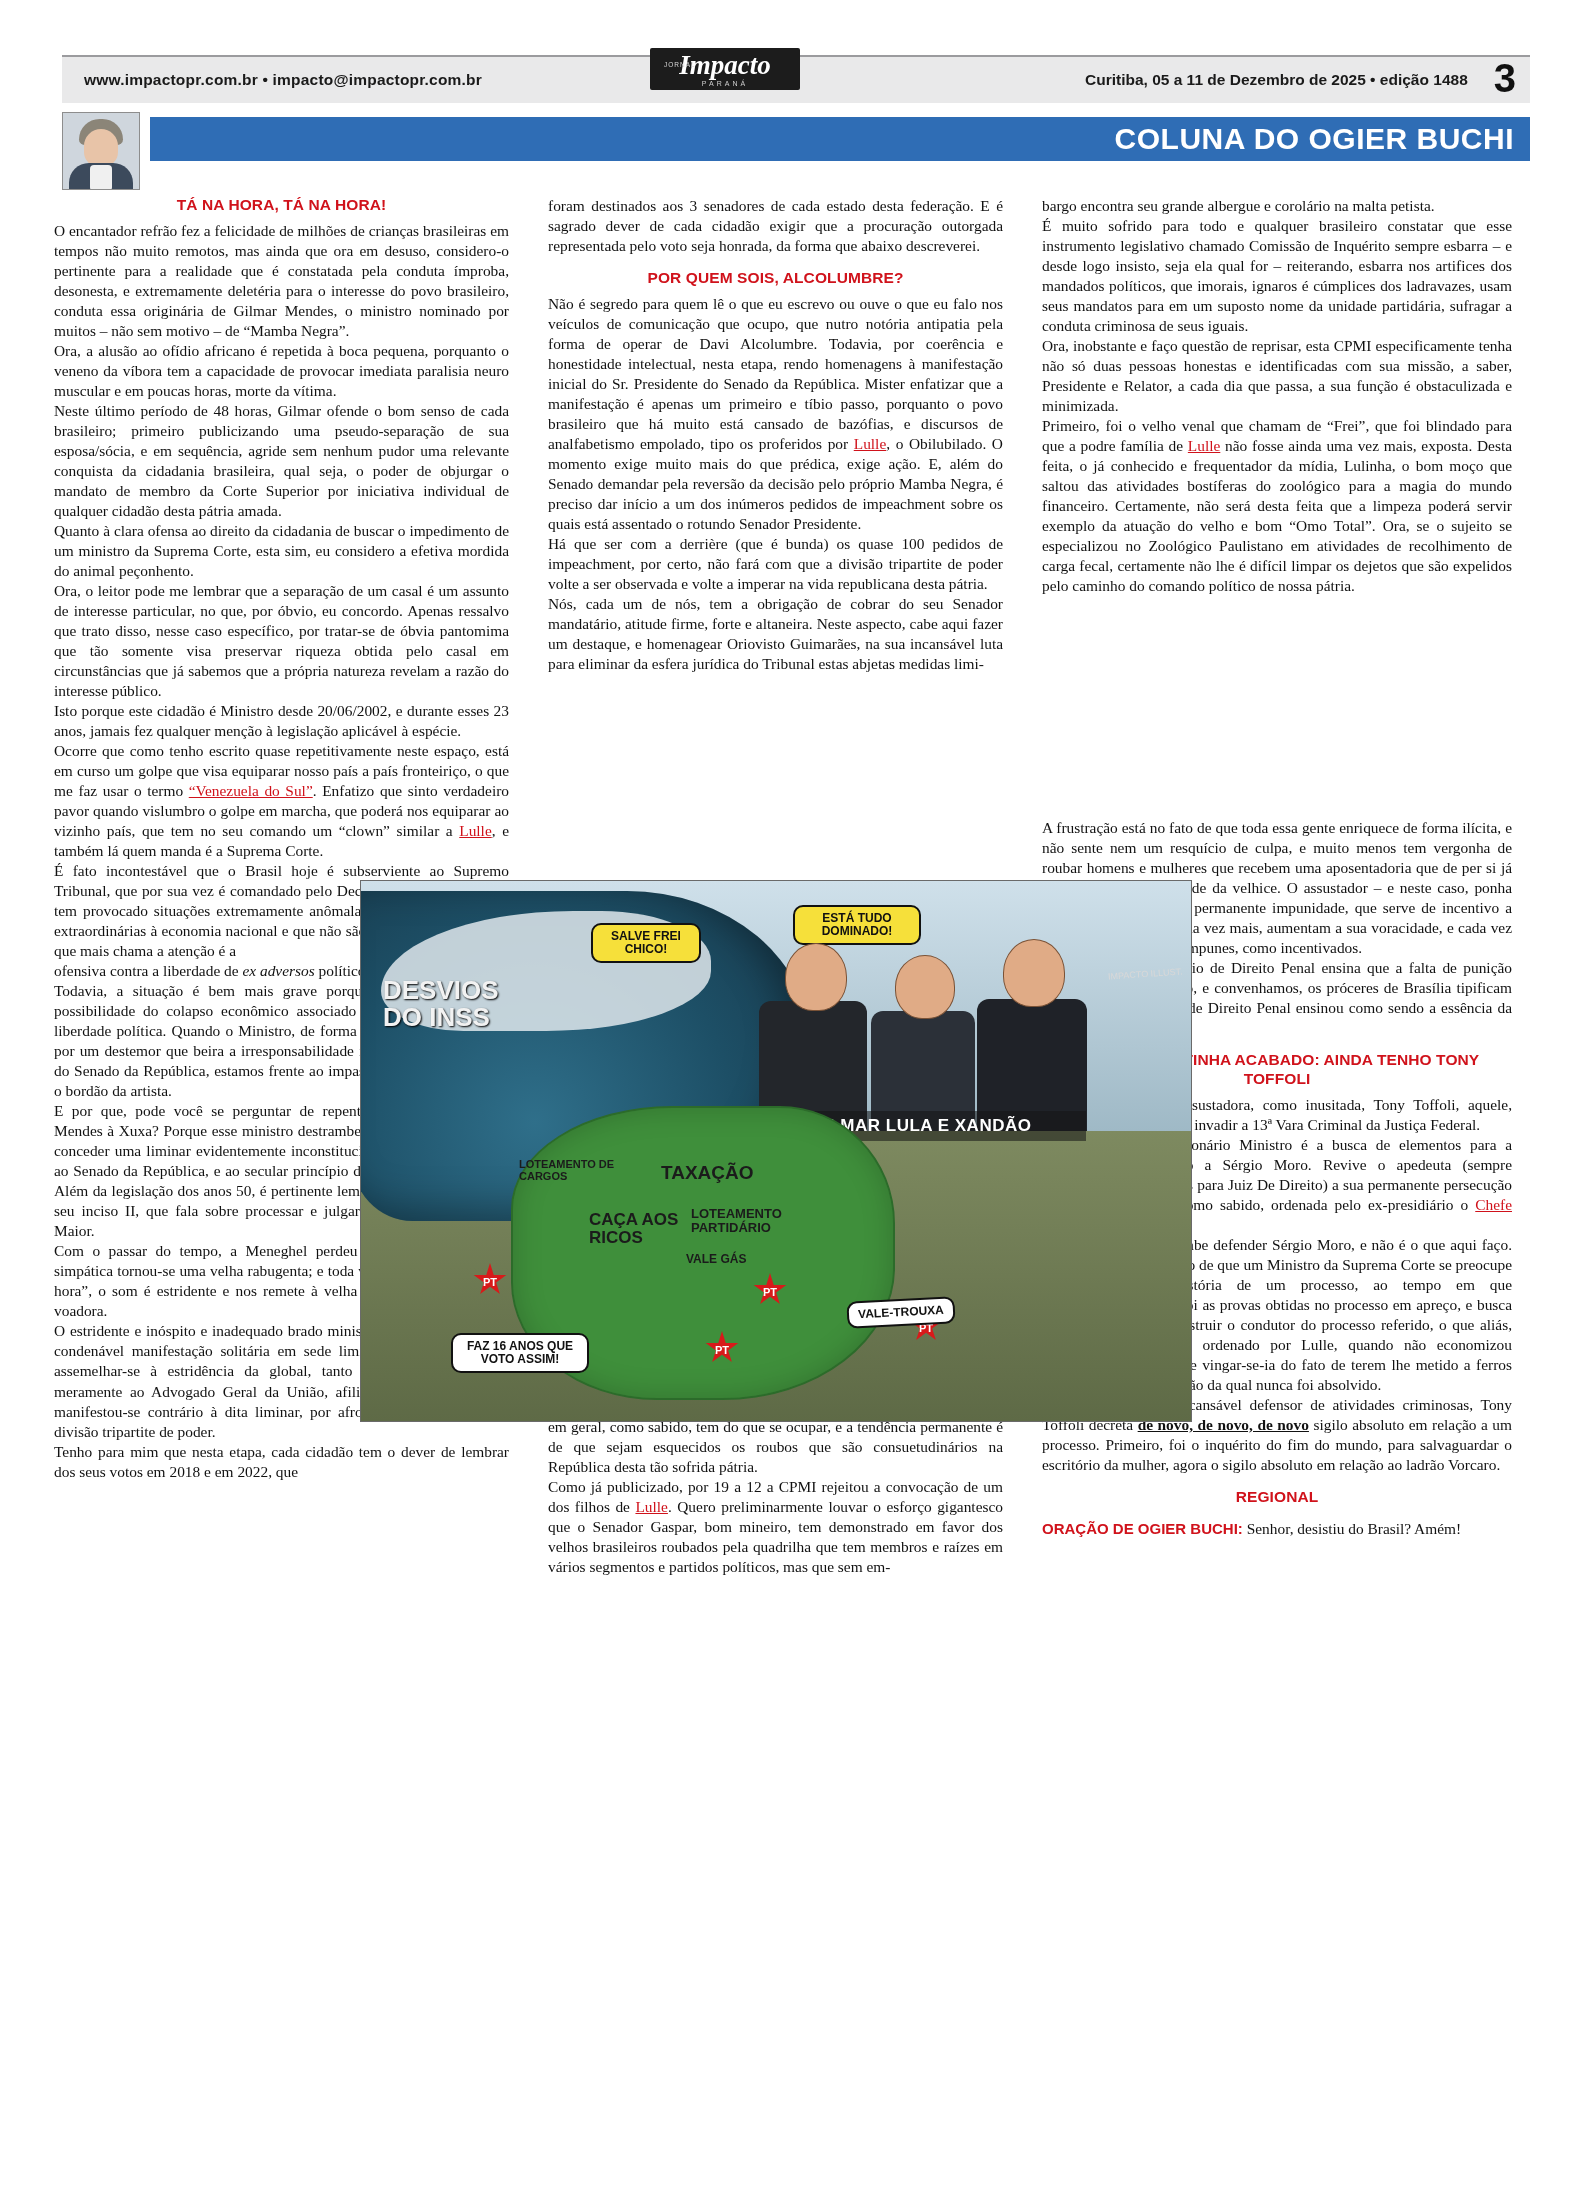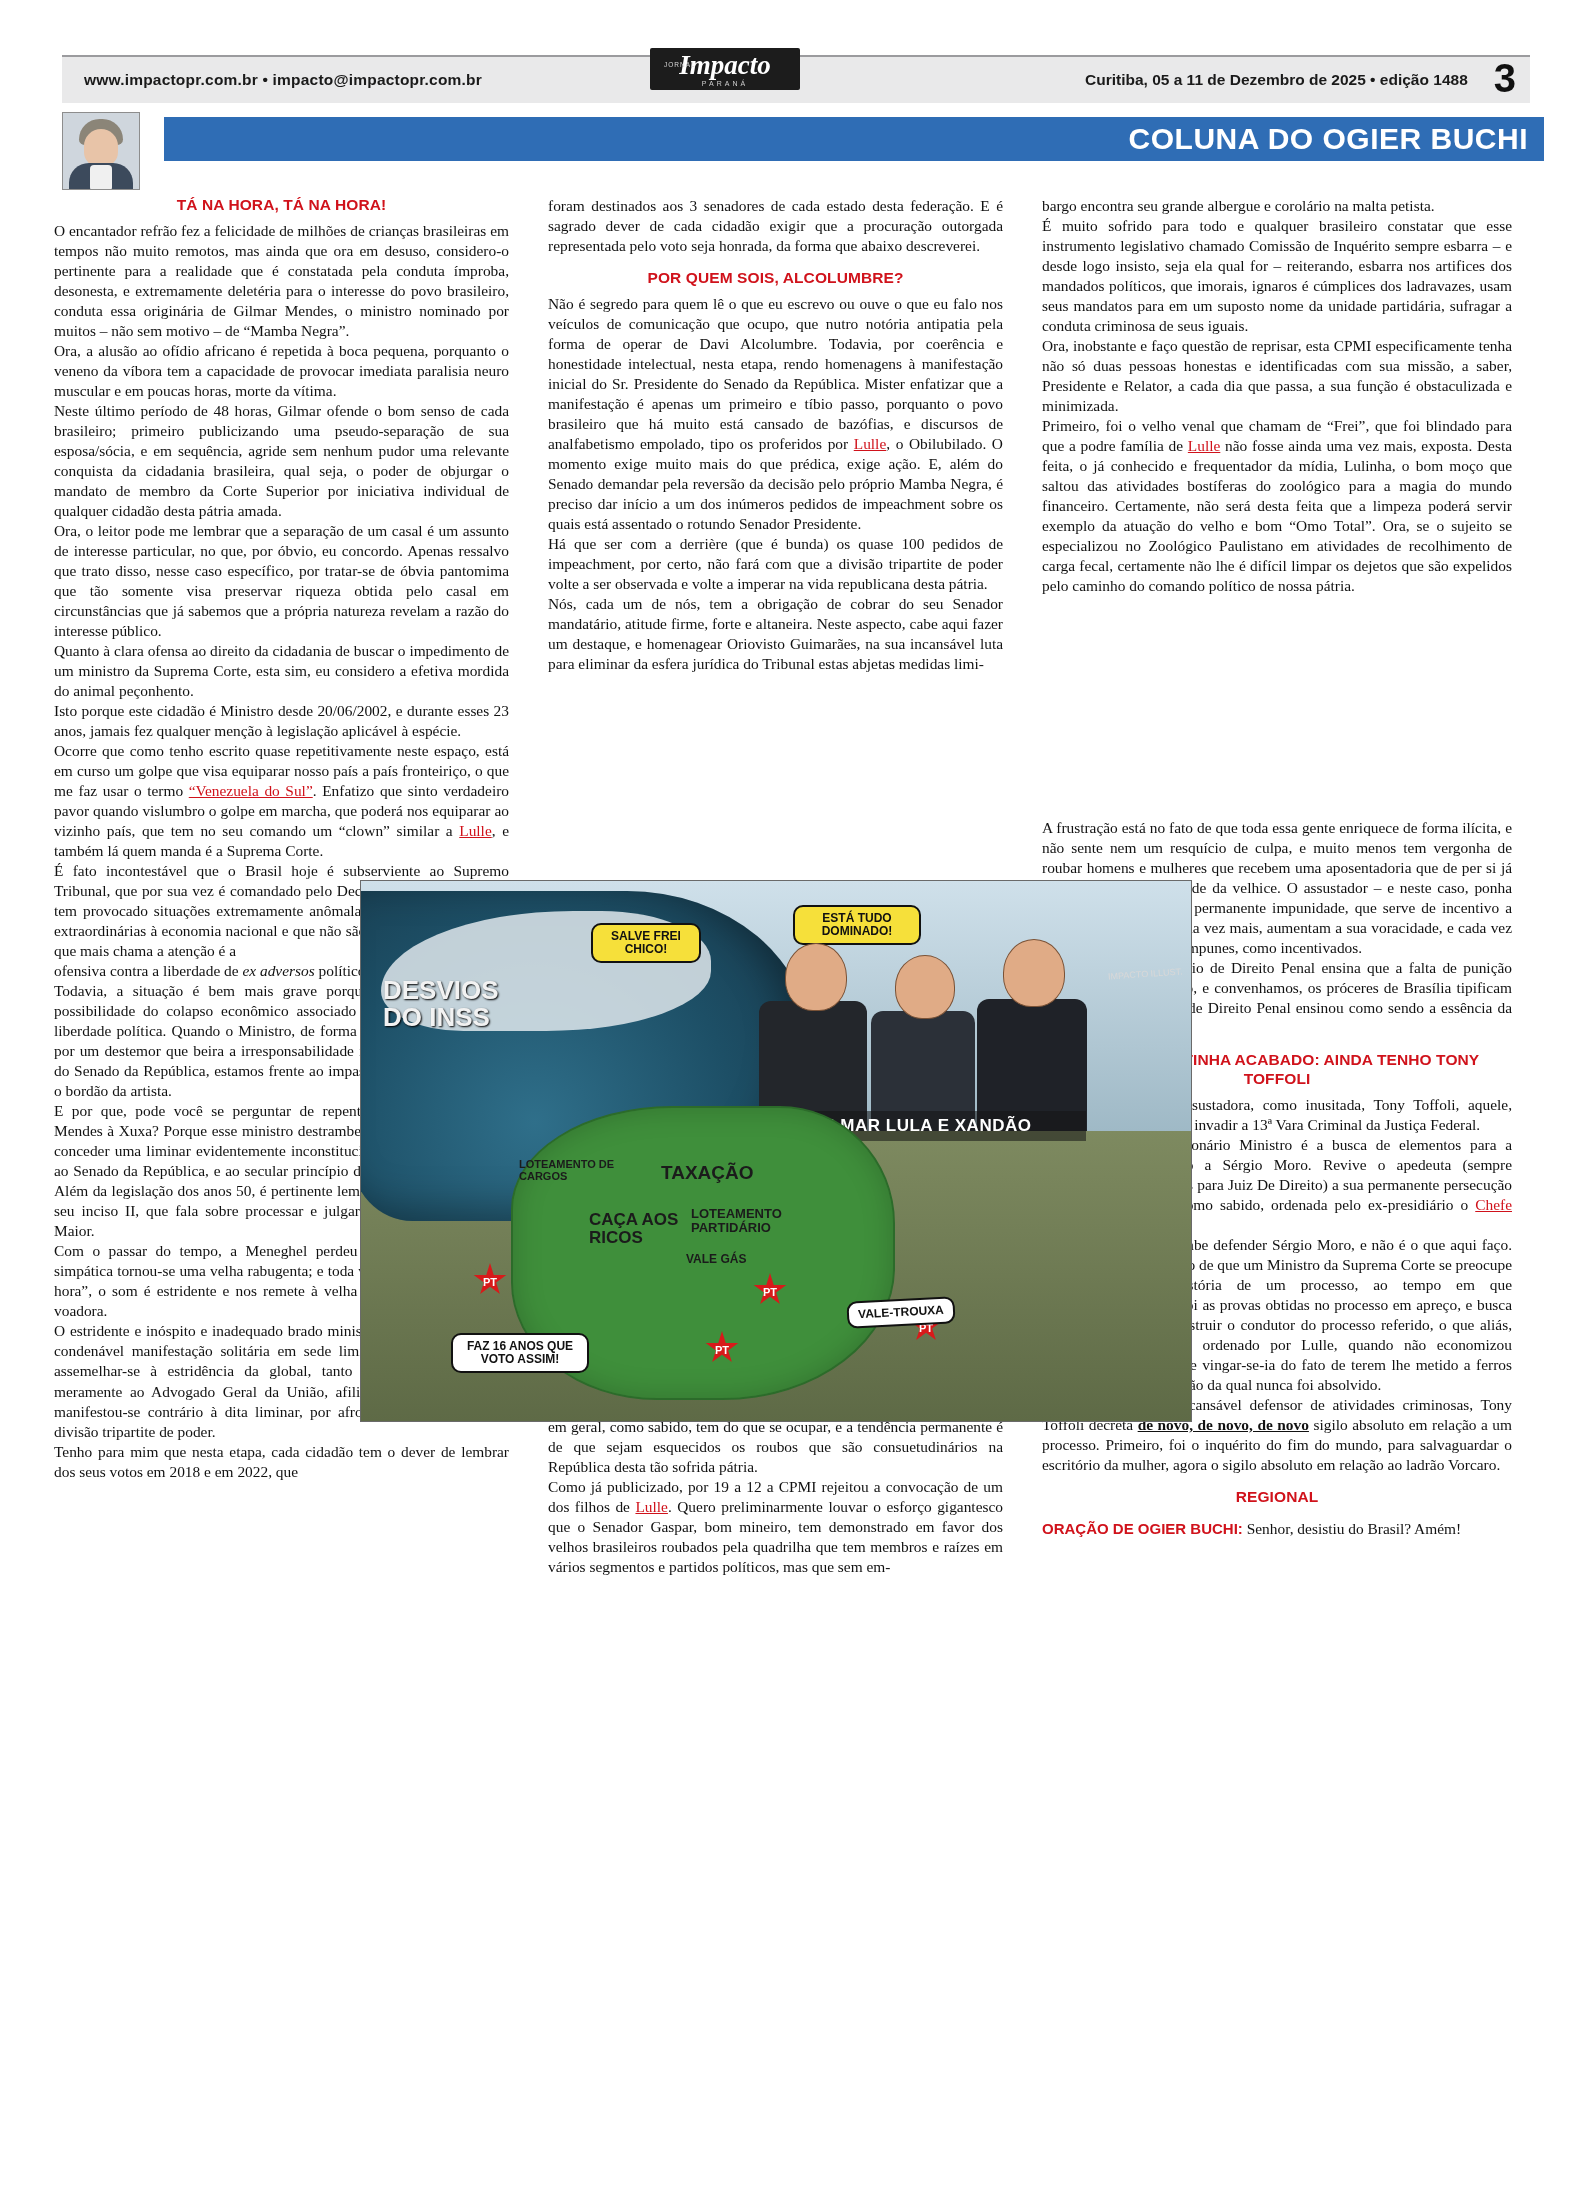--- a/index.html
+++ b/index.html
@@ -53,21 +53,21 @@
     font-family:"Liberation Sans", sans-serif;
     font-weight:bold; font-size:15.5px; color:#1a1a1a; white-space:nowrap;
   }
   .page-num {
     font-family:"Liberation Sans", sans-serif;
     font-weight:bold; font-size:40px; color:#111; line-height:1;
     margin-top:-4px;
   }
   
   .titlebar {
-    position:absolute; left:164px; top:117px; width:1380px; height:44px;
+    position:absolute; left:150px; top:117px; width:1380px; height:44px;
     background:#2f6db5;
     display:flex; align-items:center; justify-content:flex-end;
   }
   .titlebar-text {
     font-family:"Liberation Sans", sans-serif;
     font-weight:bold; font-size:30px; color:#ffffff;
     letter-spacing:0.5px; padding-right:16px;
   }
   .author-photo {
     position:absolute; left:62px; top:112px; width:76px; height:76px;
@@ -224,22 +224,22 @@
 
   <div class="titlebar">
     <div class="titlebar-text">COLUNA DO OGIER BUCHI</div>
   </div>
 
   <div class="col" id="col1">
     <div class="headline first">TÁ NA HORA, TÁ NA HORA!</div>
     <p>O encantador refrão fez a felicidade de milhões de crianças brasileiras em tempos não muito remotos, mas ainda que ora em desuso, considero-o pertinente para a realidade que é constatada pela conduta ímproba, desonesta, e extremamente deletéria para o interesse do povo brasileiro, conduta essa originária de Gilmar Mendes, o ministro nominado por muitos – não sem motivo – de “Mamba Negra”.</p>
     <p>Ora, a alusão ao ofídio africano é repetida à boca pequena, porquanto o veneno da víbora tem a capacidade de provocar imediata paralisia neuro muscular e em poucas horas, morte da vítima.</p>
     <p>Neste último período de 48 horas, Gilmar ofende o bom senso de cada brasileiro; primeiro publicizando uma pseudo-separação de sua esposa/sócia, e em sequência, agride sem nenhum pudor uma relevante conquista da cidadania brasileira, qual seja, o poder de objurgar o mandato de membro da Corte Superior por iniciativa individual de qualquer cidadão desta pátria amada.</p>
+    <p>Quanto à clara ofensa ao direito da cidadania de buscar o impedimento de um ministro da Suprema Corte, esta sim, eu considero a efetiva mordida do animal peçonhento.</p>
     <p>Ora, o leitor pode me lembrar que a separação de um casal é um assunto de interesse particular, no que, por óbvio, eu concordo. Apenas ressalvo que trato disso, nesse caso específico, por tratar-se de óbvia pantomima que tão somente visa preservar riqueza obtida pelo casal em circunstâncias que já sabemos que a própria natureza revelam a razão do interesse público.</p>
-    <p>Quanto à clara ofensa ao direito da cidadania de buscar o impedimento de um ministro da Suprema Corte, esta sim, eu considero a efetiva mordida do animal peçonhento.</p>
     <p>Isto porque este cidadão é Ministro desde 20/06/2002, e durante esses 23 anos, jamais fez qualquer menção à legislação aplicável à espécie.</p>
     <p><span>Ocorre que como tenho escrito quase repetitivamente neste espaço, está em curso um golpe que visa equiparar nosso país a país fronteiriço, o que me faz usar o termo </span><span class="redu">“Venezuela do Sul”</span><span>. Enfatizo que sinto verdadeiro pavor quando vislumbro o golpe em marcha, que poderá nos equiparar ao vizinho país, que tem no seu comando um “clown” similar a </span><span class="redu">Lulle</span><span>, e também lá quem manda é a Suprema Corte.</span></p>
     <p>É fato incontestável que o Brasil hoje é subserviente ao Supremo Tribunal, que por sua vez é comandado pelo Decano. Ora, este comando tem provocado situações extremamente anômalas que provocam perdas extraordinárias à economia nacional e que não são abordadas, visto que o que mais chama a atenção é a</p>
     <p><span>ofensiva contra a liberdade de </span><span class="ital">ex adversos</span><span> políticos.</span></p>
     <p>Todavia, a situação é bem mais grave porquanto estamos frente à possibilidade do colapso econômico associado ao vigente colapso de liberdade política. Quando o Ministro, de forma desabrida e incentivada por um destemor que beira a irresponsabilidade infantil, desafia o poder do Senado da República, estamos frente ao impasse que me levou a usar o bordão da artista.</p>
     <p>E por que, pode você se perguntar de repente, eu comparo Gilmar Mendes à Xuxa? Porque esse ministro destrambelhado entende que pode conceder uma liminar evidentemente inconstitucional que é uma afronta ao Senado da República, e ao secular princípio da separação de poderes. Além da legislação dos anos 50, é pertinente lembrar o art. 52 da CB, no seu inciso II, que fala sobre processar e julgar os Ministros da Corte Maior.</p>
     <p>Com o passar do tempo, a Meneghel perdeu os limites, e de loira simpática tornou-se uma velha rabugenta; e toda vez que verbera o “tá na hora”, o som é estridente e nos remete à velha e indefectível vassoura voadora.</p>
     <p>O estridente e inóspito e inadequado brado ministerial em forma de uma condenável manifestação solitária em sede liminar, teve o condão de assemelhar-se à estridência da global, tanto verdadeiro que aliado meramente ao Advogado Geral da União, afiliado do Mamba Negra, manifestou-se contrário à dita liminar, por afrontar de forma direta a divisão tripartite de poder.</p>
     <p>Tenho para mim que nesta etapa, cada cidadão tem o dever de lembrar dos seus votos em 2018 e em 2022, que</p>
   </div>

